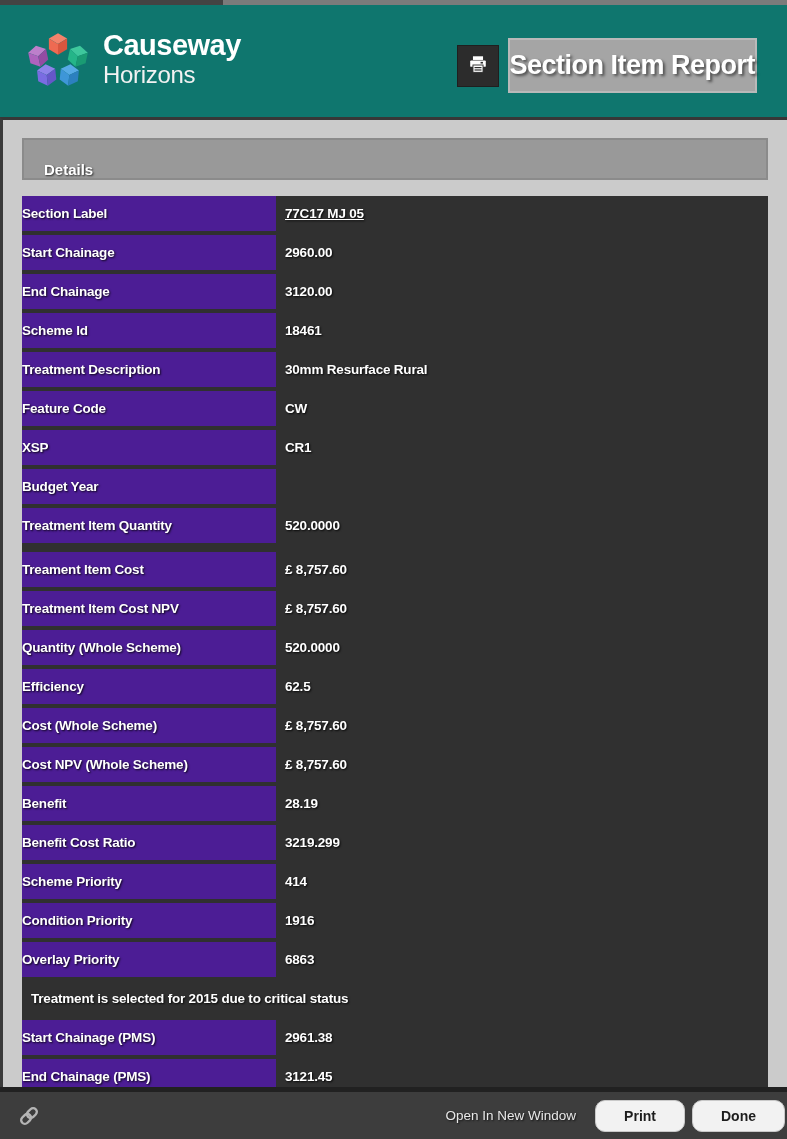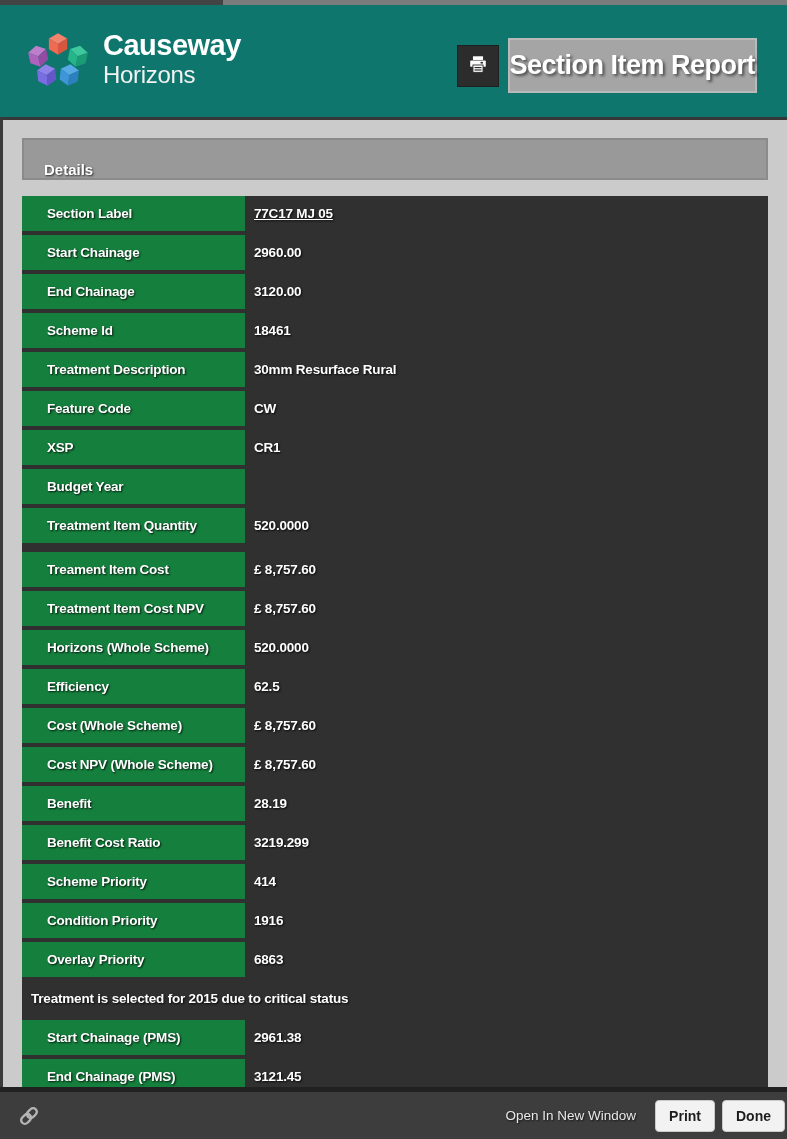--- a/index.html
+++ b/index.html
@@ -47,38 +47,38 @@
   }
   .table{
     margin:16px 19px 0 19px;height:892px;overflow:hidden;background:#303030;
   }
   .row{display:flex;margin-top:4px;}
   .row:first-child{margin-top:0;}
   .row.group-start{margin-top:9px;align-items:flex-end;}
   .cell{height:35px;display:flex;align-items:center;
     font-size:13.5px;font-weight:bold;color:#ffffff;letter-spacing:-.2px;
     text-shadow:1px 1px 2px rgba(0,0,0,.85);white-space:nowrap;}
-  .cell.label{flex:none;width:223px;background:#15803d;padding-left:25px;}
+  .cell.label{flex:none;width:254px;background:#4c1d95;padding-left:0;}
   .cell.value{flex:1;padding-left:9px;}
   .cell.value.link{text-decoration:underline;cursor:pointer;}
   
   .footer{
     position:absolute;left:0;bottom:0;width:100%;height:52px;
     background:#3d3d3d;border-top:5px solid #212121;
     display:flex;align-items:center;padding:0 2px 0 16px;
   }
   .footer .spacer{flex:1;}
   .open-new-window{
     color:#e8e8e8;font-size:13.5px;margin-right:12px;cursor:pointer;
     text-shadow:1px 1px 2px rgba(0,0,0,.7);white-space:nowrap;
   }
   .btn{
     font-family:"Liberation Sans",sans-serif;
-    background:#f2f2f2;color:#1d1d1d;border:1px solid #c9c9c9;border-radius:4px;
-    padding:7px 13px;font-size:14px;font-weight:bold;margin-left:7px;cursor:pointer;
+    background:#f2f2f2;color:#1d1d1d;border:1px solid #c9c9c9;border-radius:10px;
+    padding:7px 28px;font-size:14px;font-weight:bold;margin-left:7px;cursor:pointer;
     white-space:nowrap;
   }
 </style>
 </head>
 <body>
 
 <div class="app">
 
   <div class="top-strip"></div>
 
@@ -184,21 +184,21 @@
         </div>
         <div class="row group-start">
           <div class="cell label">Treament Item Cost</div>
           <div class="cell value">£ 8,757.60</div>
         </div>
         <div class="row">
           <div class="cell label">Treatment Item Cost NPV</div>
           <div class="cell value">£ 8,757.60</div>
         </div>
         <div class="row">
-          <div class="cell label">Horizons (Whole Scheme)</div>
+          <div class="cell label">Quantity (Whole Scheme)</div>
           <div class="cell value">520.0000</div>
         </div>
         <div class="row">
           <div class="cell label">Efficiency</div>
           <div class="cell value">62.5</div>
         </div>
         <div class="row">
           <div class="cell label">Cost (Whole Scheme)</div>
           <div class="cell value">£ 8,757.60</div>
         </div>

